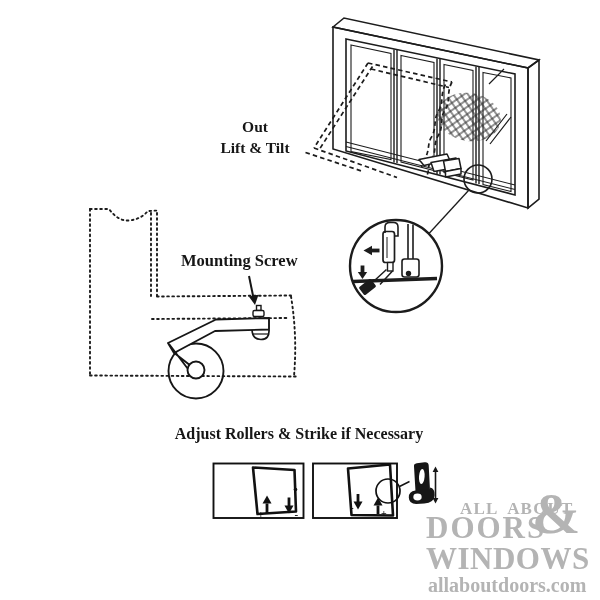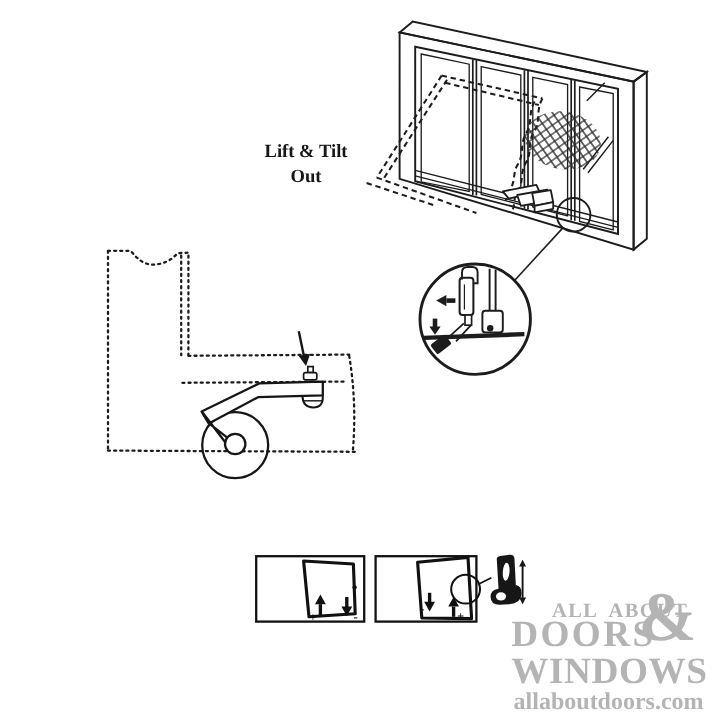--- a/index.html
+++ b/index.html
@@ -155,25 +155,27 @@
     </g>
     <g fill="#161616">
       <line x1="435.5" y1="471" x2="435.5" y2="499" stroke="#161616" stroke-width="1.6"></line>
       <polygon points="435.5,466.5 432.6,472 438.4,472"></polygon>
       <polygon points="435.5,503.5 432.6,498 438.4,498"></polygon>
     </g>
   </g>
 </svg>
 
 <div id="lift-caption" class="label">
+  <div>Out</div>
   <div>Lift &amp; Tilt</div>
-  <div>Out</div>
 </div>
 
+<div id="mounting-label" class="label">Mounting Screw</div>
 
+<div id="adjust-title" class="label">Adjust Rollers &amp; Strike if Necessary</div>
 
 <div>
   <div id="logo-line1" class="logo">ALL ABOUT</div>
   <div id="logo-amp" class="logo">&amp;</div>
   <div id="logo-line2" class="logo">DOORS</div>
   <div id="logo-line3" class="logo">WINDOWS</div>
   <div id="logo-site" class="logo">allaboutdoors.com</div>
 </div>
 
 </div>

